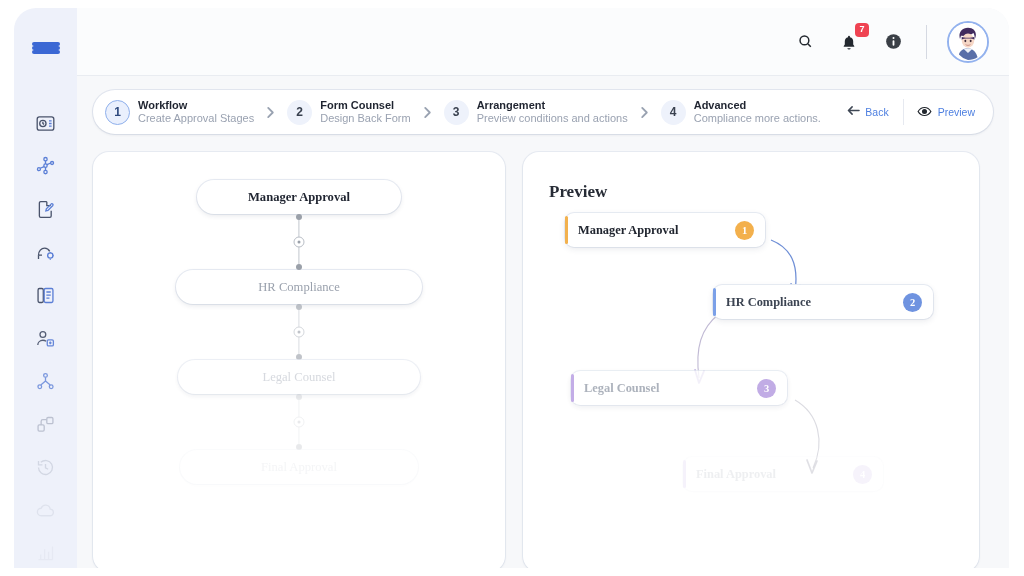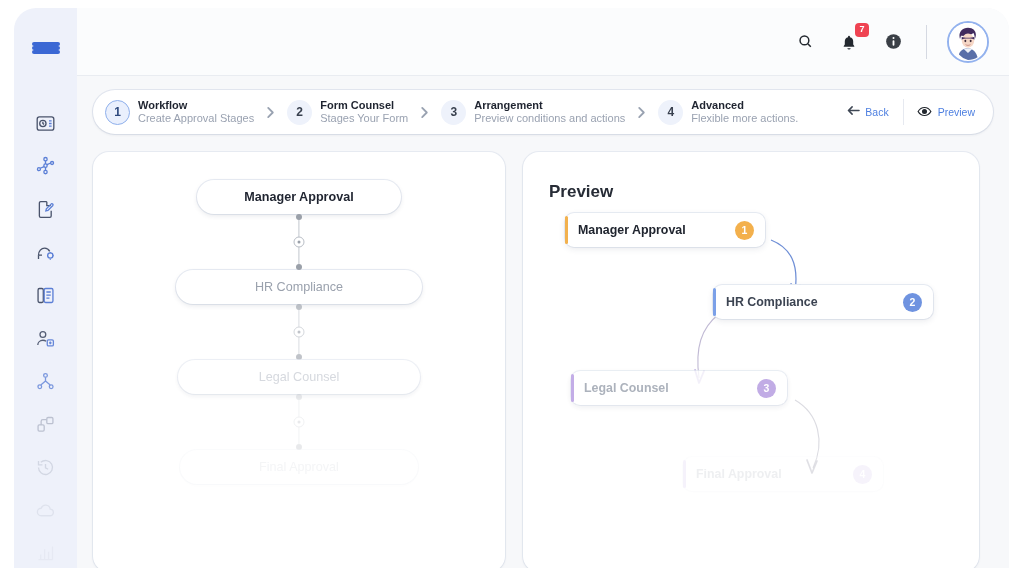--- a/index.html
+++ b/index.html
@@ -179,20 +179,21 @@
     padding: 0 14px 0 13px;
     border-left: 1px solid #e6e9f0;
     height: 26px; cursor: pointer;
   }
 
   
   .panels {
     display: flex;
     gap: 18px;
     padding: 18px 16px 0 16px;
+    font-family: Liberation Serif, serif;
   }
   .panel {
     background: #ffffff;
     border-radius: 16px;
     box-shadow: 0 1px 3px rgba(30,40,70,.07), 0 0 0 1px rgba(230,234,242,.9);
     height: 420px;
     position: relative;
     overflow: hidden;
   }
   .panel-left { width: 412px; }
@@ -445,21 +446,21 @@
         <div class="chev">
           <svg width="11" height="13" viewBox="0 0 12 14" fill="none" stroke="#99a2b1" stroke-width="2" stroke-linecap="round" stroke-linejoin="round">
               <path d="m3.5 2 5 5-5 5"></path>
             </svg>
         </div>
 
         <div class="step">
           <div class="step-num">2</div>
           <div class="step-txt">
             <div class="step-label">Form Counsel</div>
-            <div class="step-sub">Stages Your Form</div>
+            <div class="step-sub">Design Back Form</div>
           </div>
         </div>
         <div class="chev">
           <svg width="11" height="13" viewBox="0 0 12 14" fill="none" stroke="#99a2b1" stroke-width="2" stroke-linecap="round" stroke-linejoin="round">
               <path d="m3.5 2 5 5-5 5"></path>
             </svg>
         </div>
 
         <div class="step">
           <div class="step-num">3</div>
@@ -471,21 +472,21 @@
         <div class="chev">
           <svg width="11" height="13" viewBox="0 0 12 14" fill="none" stroke="#99a2b1" stroke-width="2" stroke-linecap="round" stroke-linejoin="round">
               <path d="m3.5 2 5 5-5 5"></path>
             </svg>
         </div>
 
         <div class="step">
           <div class="step-num">4</div>
           <div class="step-txt">
             <div class="step-label">Advanced</div>
-            <div class="step-sub">Flexible more actions.</div>
+            <div class="step-sub">Compliance more actions.</div>
           </div>
         </div>
 
         <div class="stepper-actions">
           <div class="back-btn">
             <span class="arr">
               <svg width="13" height="11" viewBox="0 0 14 12" fill="none" stroke="#3f4754" stroke-width="1.7" stroke-linecap="round" stroke-linejoin="round">
                   <path d="M13 6H1.5m0 0 4-4m-4 4 4 4"></path>
                 </svg>
             </span>

